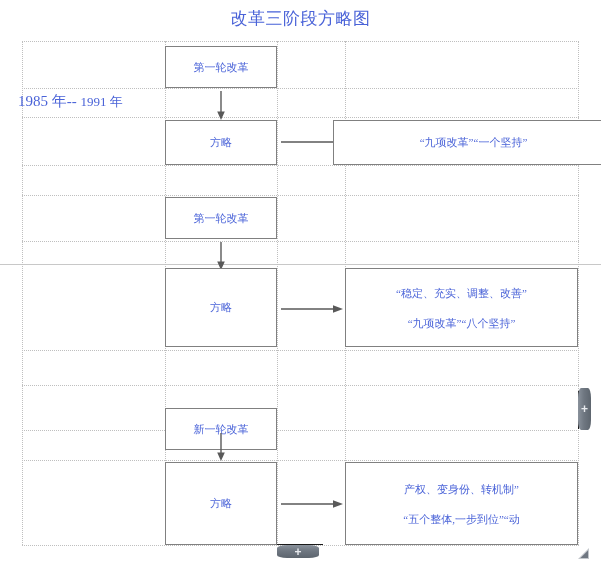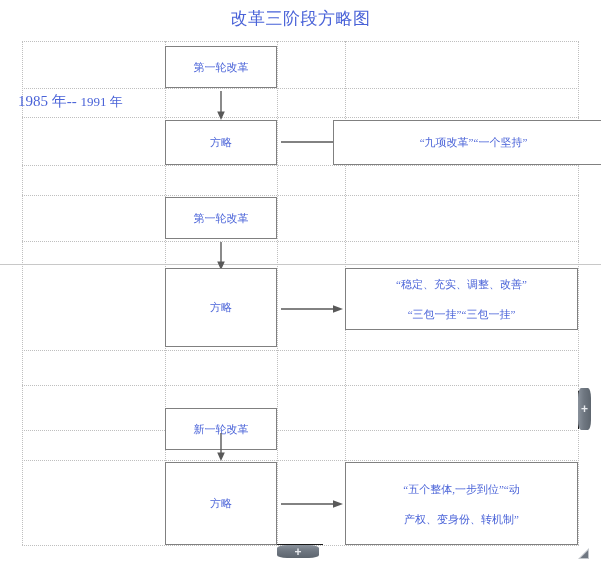--- a/index.html
+++ b/index.html
@@ -206,23 +206,23 @@
     <span class="ln">方略</span>
   </div>
 
   <div class="arrow-right" style="left:281px; top:303px; width:62px;">
     <svg width="62" height="12" viewBox="0 0 62 12" aria-hidden="true">
       <line x1="0" y1="6" x2="53" y2="6" stroke="#595959" stroke-width="1.4"></line>
       <polygon points="62,6 52,2.2 52,9.8" fill="#595959"></polygon>
     </svg>
   </div>
 
-  <div class="box multiline" style="left:345px; top:268px; width:233px; height:62px;">
+  <div class="box multiline" style="left:345px; top:268px; width:233px; height:79px;">
     <span class="ln">“稳定、充实、调整、改善”</span>
-    <span class="ln">“三包一挂”“三包一挂”</span>
+    <span class="ln">“九项改革”“八个坚持”</span>
   </div>
 
 
   <div class="box" style="left:165px; top:388px; width:112px; height:42px;margin-top:20px;">
     <span class="ln">新一轮改革</span>
   </div>
 
   <div class="arrow-down" style="left:215px; top:433px; height:28px;">
     <svg width="12" height="28" viewBox="0 0 12 28" aria-hidden="true">
       <line x1="6" y1="0" x2="6" y2="21" stroke="#595959" stroke-width="1.4"></line>
@@ -235,22 +235,22 @@
   </div>
 
   <div class="arrow-right" style="left:281px; top:498px; width:62px;">
     <svg width="62" height="12" viewBox="0 0 62 12" aria-hidden="true">
       <line x1="0" y1="6" x2="53" y2="6" stroke="#595959" stroke-width="1.4"></line>
       <polygon points="62,6 52,2.2 52,9.8" fill="#595959"></polygon>
     </svg>
   </div>
 
   <div class="box multiline" style="left:345px; top:462px; width:233px; height:83px;">
+    <span class="ln">产权、变身份、转机制”</span>
     <span class="ln">“五个整体,一步到位”“动</span>
-    <span class="ln">产权、变身份、转机制”</span>
   </div>
 
   <div class="edge-mark" style="left:578px; top:391px; width:1px; height:38px;"></div>
   <div class="handle-right" style="left:578px; top:388px;">
     <span class="plus-glyph">+</span>
   </div>
 
   <div class="edge-mark" style="left:277px; top:544px; width:46px; height:1px;"></div>
   <div class="handle-bottom" style="left:277px; top:545px;">
     <span class="plus-glyph">+</span>

